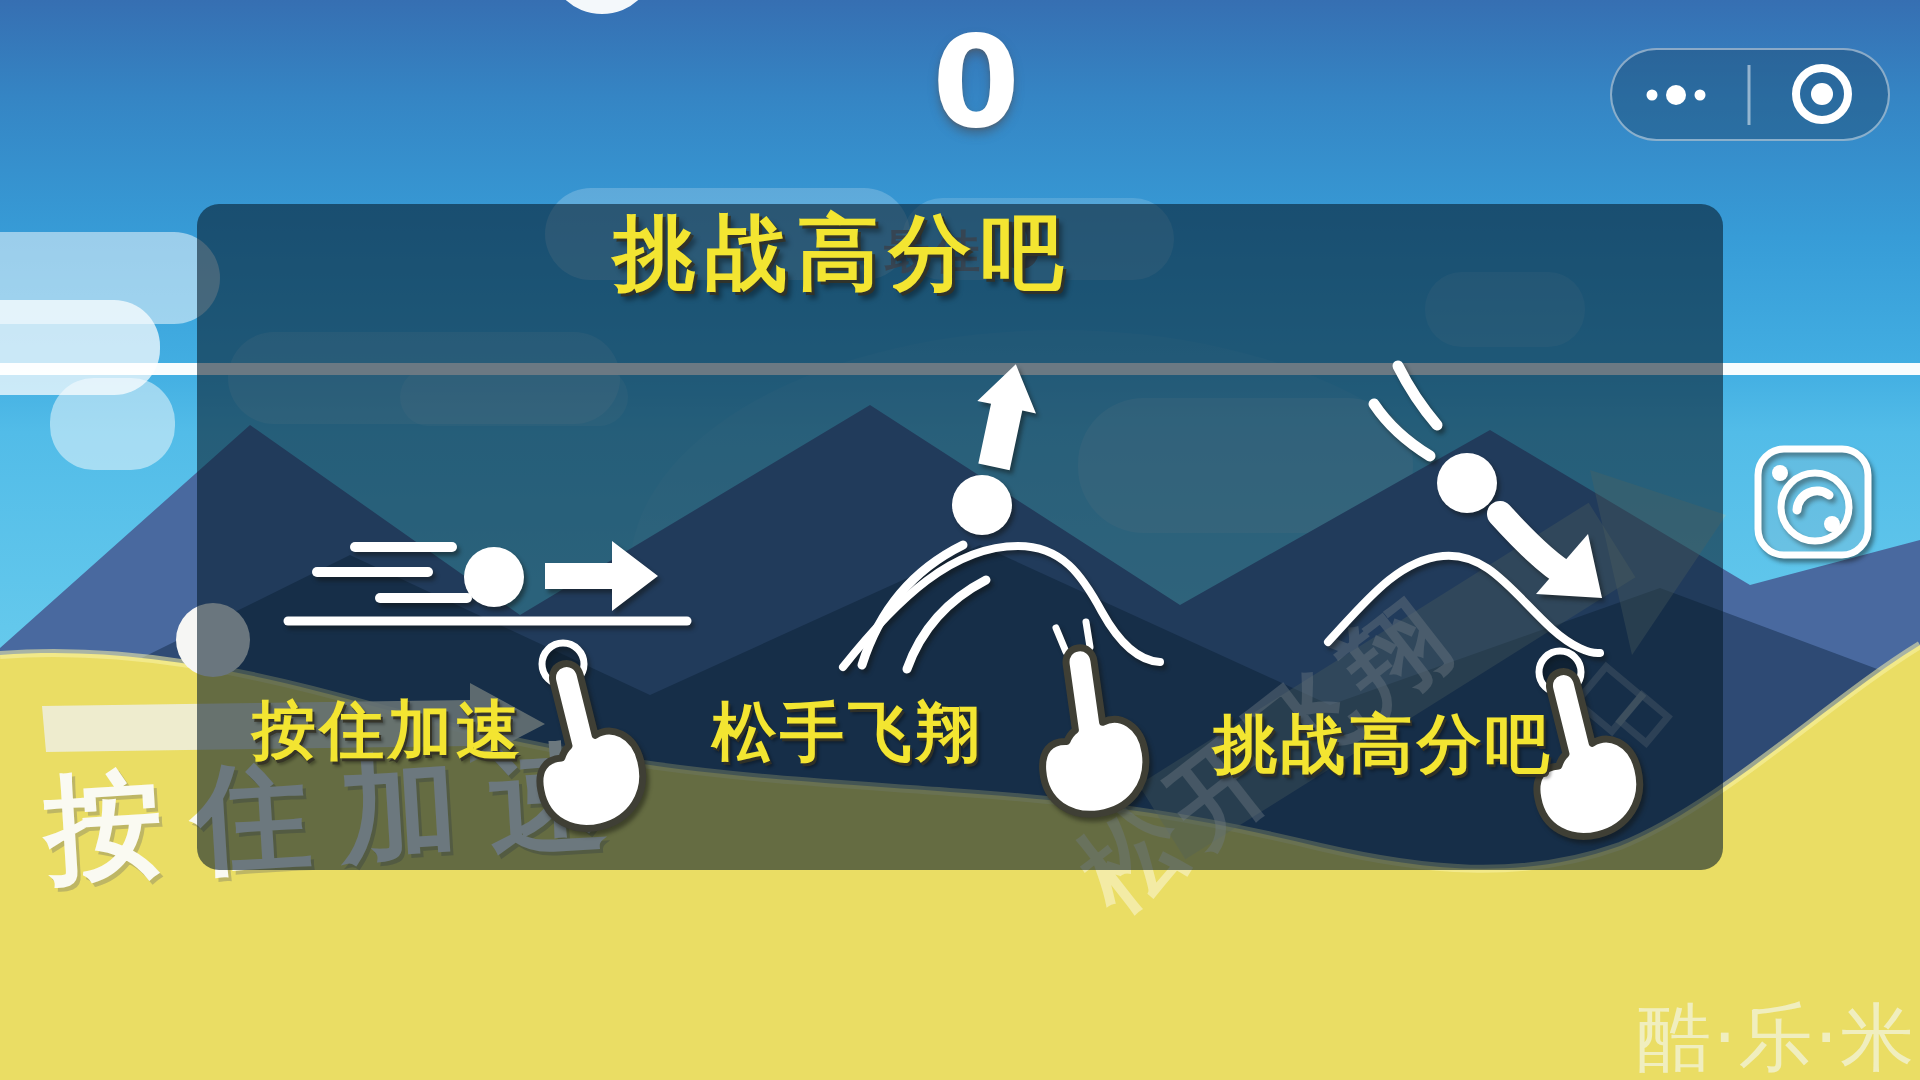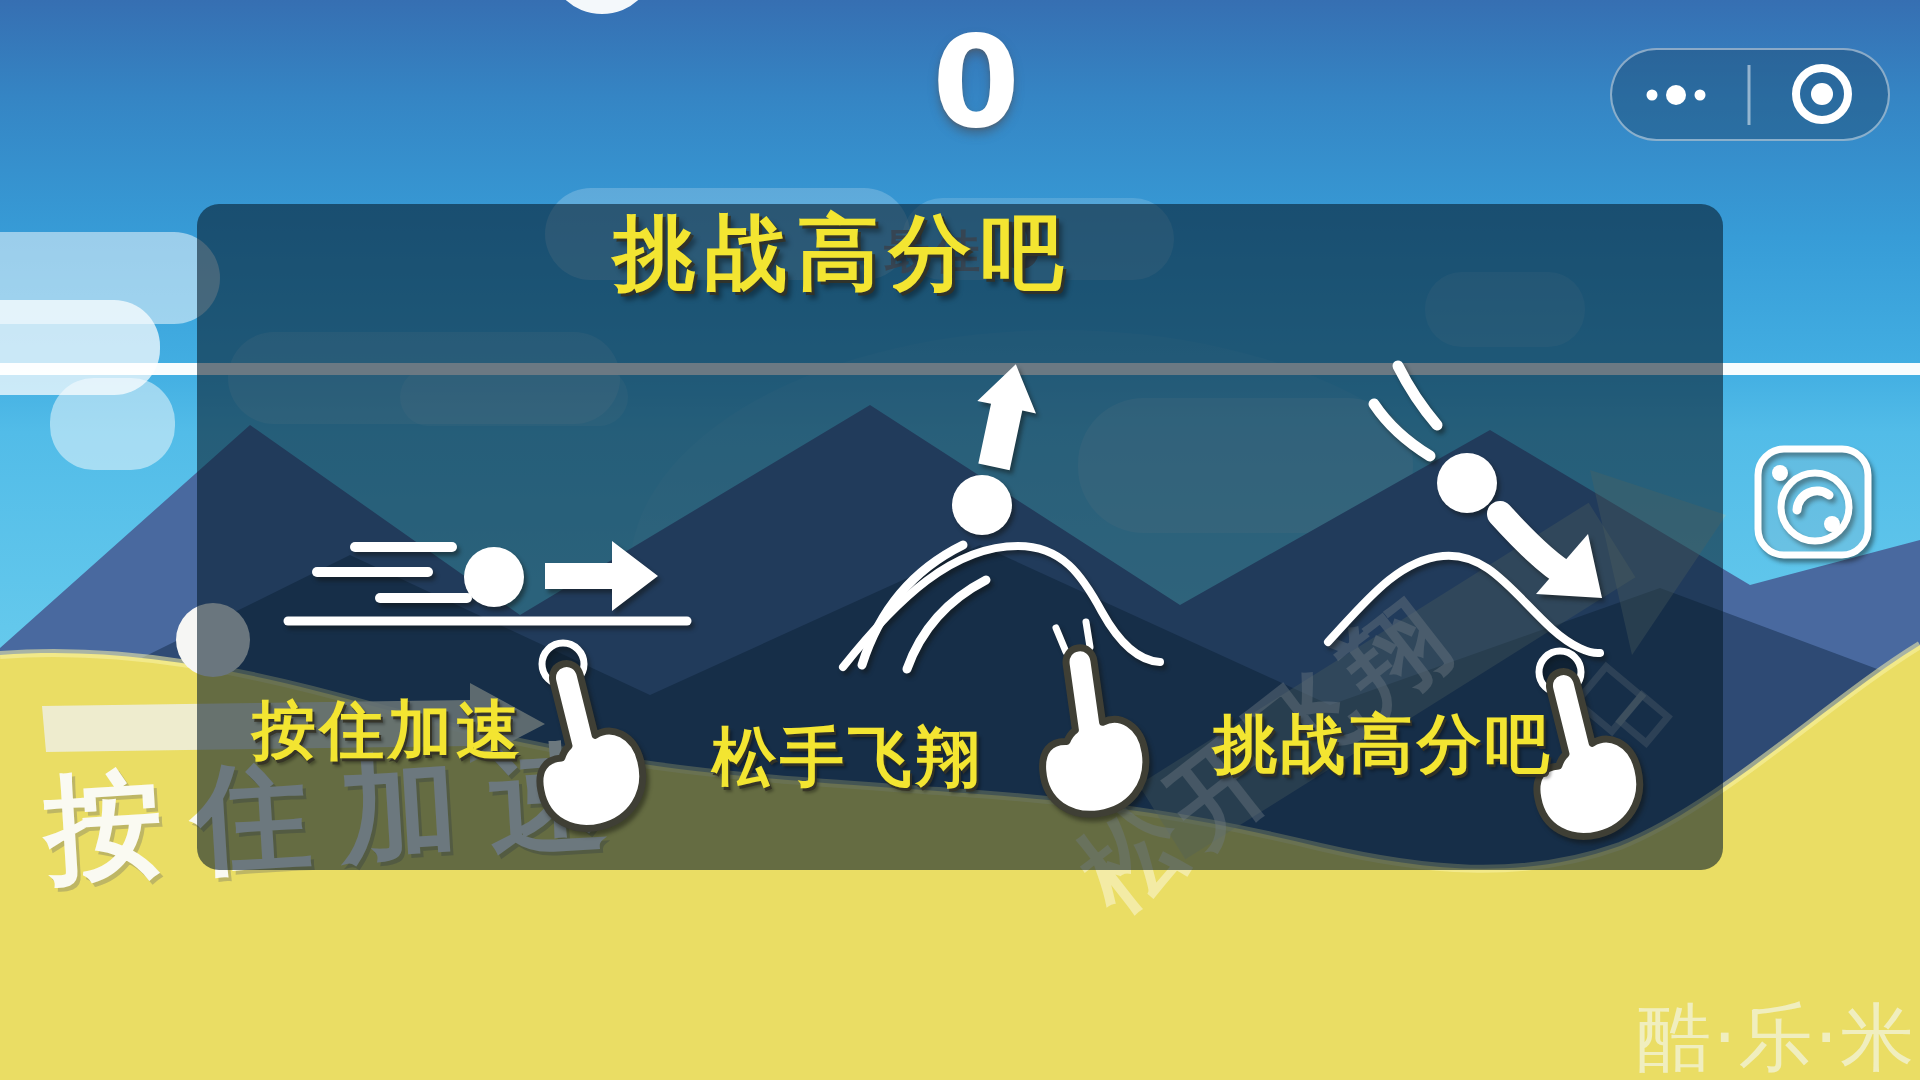--- a/index.html
+++ b/index.html
@@ -172,21 +172,21 @@
     </g>
     <g>
       <circle cx="1560" cy="672" r="21" fill="rgba(10,22,34,0.35)" stroke="#ffffff" stroke-width="7"></circle>
     </g>
     <g transform="translate(1492,665) rotate(-14 68 7)">
       <path d="M54 88 L54 22 C54 13 60 7 68 7 C76 7 82 13 82 22 L82 84 C100 78 120 92 120 120 C120 154 95 174 66 174 C38 174 14 156 16 124 C17 104 28 95 44 98 C47 93 50 90 54 88 Z" fill="#ffffff" stroke="#3f3f35" stroke-width="7" stroke-linejoin="round"></path>
     </g>
   </svg>
 
   <div class="instr-label" style="left:388px;top:698px;">按住加速</div>
-  <div class="instr-label" style="left:848px;top:700px;margin-top:25px;">松手飞翔</div>
+  <div class="instr-label" style="left:848px;top:700px;">松手飞翔</div>
   <div class="instr-label" style="left:1383px;top:712px;">挑战高分吧</div>
 
   <div class="capsule">
     <svg width="276" height="89" viewBox="0 0 276 89">
       <g>
         <circle cx="40" cy="45" r="5.5" fill="#ffffff"></circle>
         <circle cx="64" cy="45" r="10" fill="#ffffff"></circle>
         <circle cx="88" cy="45" r="5.5" fill="#ffffff"></circle>
       </g>
       <line x1="137" y1="15" x2="137" y2="75" stroke="rgba(255,255,255,0.5)" stroke-width="3"></line>

